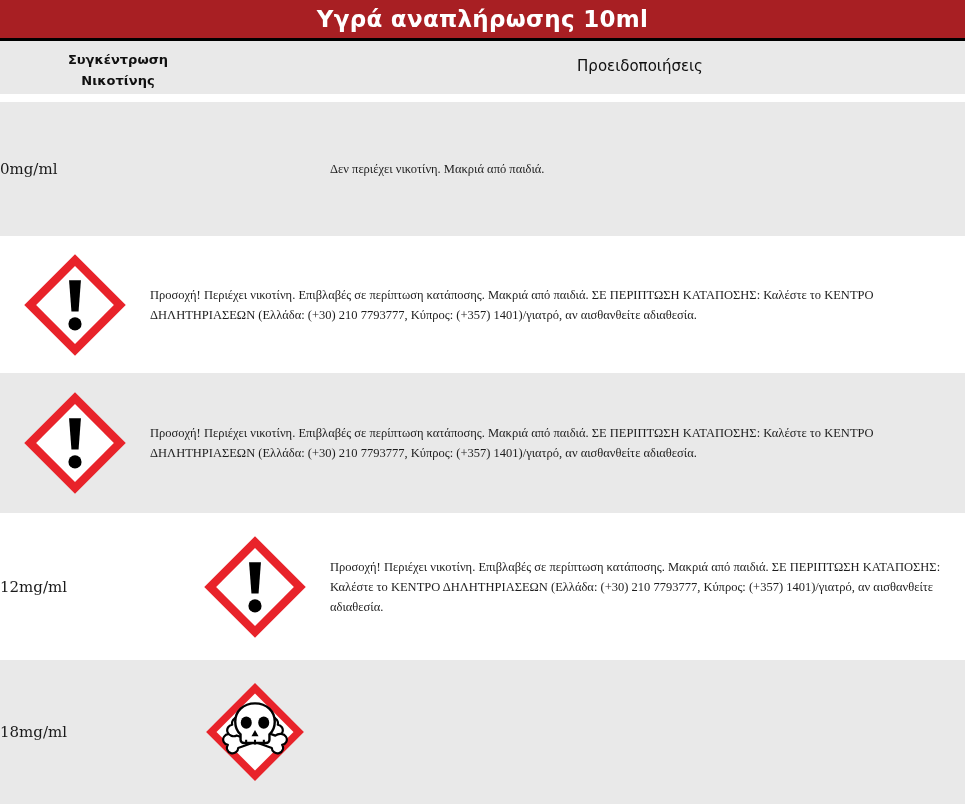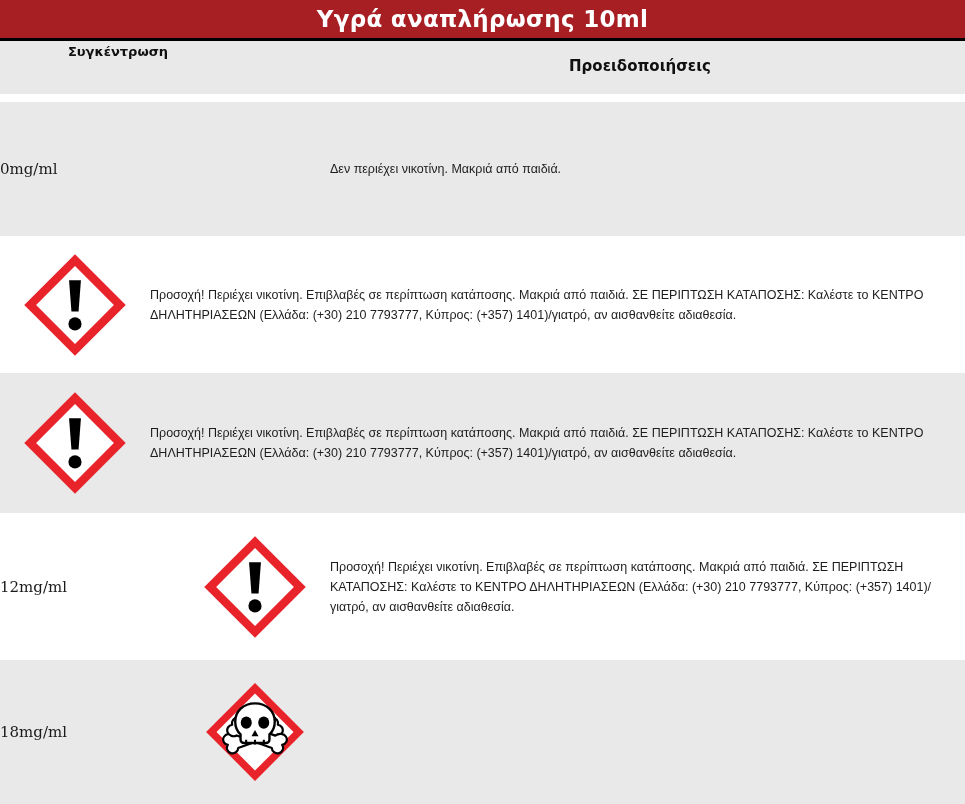--- a/index.html
+++ b/index.html
@@ -55,37 +55,37 @@
     position: absolute;
     left: 0;
     top: 41px;
     width: 965px;
     height: 53px;
     background: #e9e9e9;
   }
   .head-conc {
     position: absolute;
     left: 18px;
-    top: 0;
+    top: 8px;
     width: 200px;
     color: #101010;
     font-size: 13px;
     font-weight: bold;
     line-height: 21px;
     text-align: center;
   }
   .head-conc span { display: block; }
   .head-warn {
     position: absolute;
     left: 330px;
     top: 16px;
     width: 620px;
     color: #101010;
     font-size: 15px;
-    font-weight: bold;
+    font-weight: normal;
     text-align: center;
   }
   .head-gap {
     position: absolute;
     left: 0;
     top: 94px;
     width: 965px;
     height: 8px;
     background: #ffffff;
   }
@@ -121,38 +121,39 @@
     align-items: center;
     justify-content: center;
   }
   .cell-warn {
     flex: 1 1 auto;
     padding-right: 22px;
     color: #1d1d1d;
     font-size: 12.5px;
     line-height: 20px;
     text-align: left;
-    font-family: Liberation Sans, sans-serif;
+    font-family: Liberation Serif, serif;
   }
   .picto-svg { display: block; }
   .picto-empty { width: 1px; height: 1px; }
 </style>
 </head>
 <body>
 
 <div class="page">
 
   <div class="title-bar">
     <div class="title-text">Υγρά αναπλήρωσης 10ml</div>
   </div>
   <div class="title-rule"></div>
 
   <div class="col-head">
     <div class="head-conc">
       <span>Συγκέντρωση</span>
+      <span>Νικοτίνης</span>
     </div>
     <div class="head-warn">Προειδοποιήσεις</div>
   </div>
   <div class="head-gap"></div>
 
   <div class="rows">
 
     <div class="row odd" style="height:134px">
       <div class="cell-conc">0mg/ml</div>
       <div class="cell-picto">

